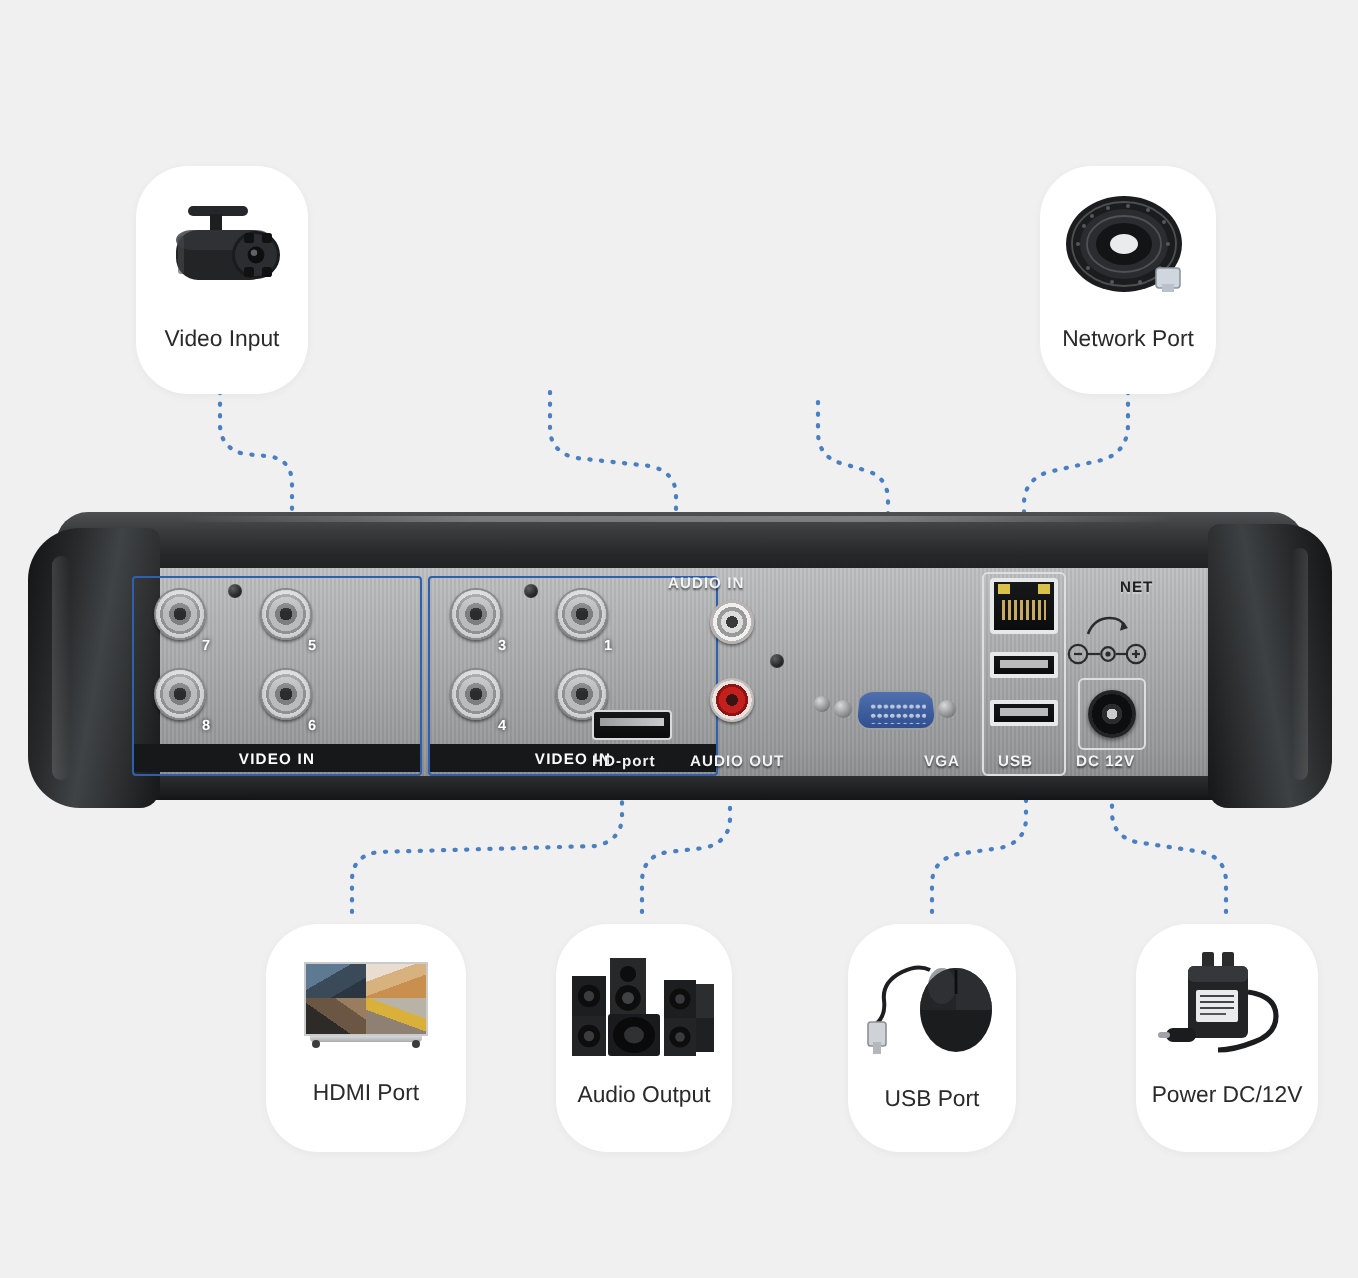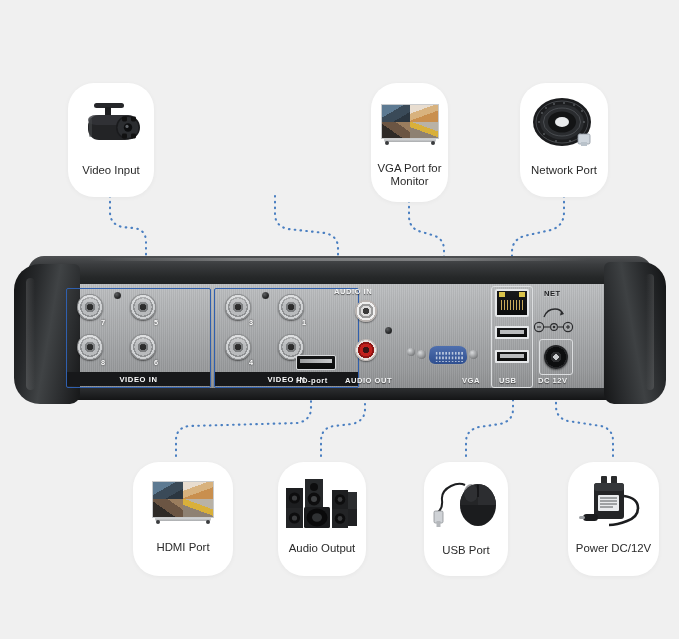--- a/index.html
+++ b/index.html
@@ -259,36 +259,20 @@
         <rect x="57" y="16.5" width="5" height="5" rx="1.4" fill="#111"></rect>
         <rect x="48" y="33.5" width="5" height="5" rx="1.4" fill="#111"></rect>
         <rect x="57" y="33.5" width="5" height="5" rx="1.4" fill="#111"></rect>
         <rect x="15" y="18" width="3" height="19" rx="1.5" fill="#45474a" opacity="0.6"></rect>
       </svg>
     </div>
     <div class="cap" style="margin-top:13px;">Video Input</div>
   </div>
 
 
-  <div class="card" style="left:371px;top:83px;width:77px;height:119px;">
-    <div class="art" style="margin-top:19px;height:45px;">
-      <div class="tv">
-        <div class="scr">
-          <div class="q" style="background:linear-gradient(150deg,#5d7a92 0 38%,#3a4a58 38% 70%,#2b3640 70%);"></div>
-          <div class="q" style="background:linear-gradient(160deg,#e8ddd0 0 32%,#d8b27e 32% 58%,#c98f4e 58%);"></div>
-          <div class="q" style="background:linear-gradient(35deg,#2e2a27 0 40%,#6b5543 40% 72%,#9a7d5e 72%);"></div>
-          <div class="q" style="background:linear-gradient(20deg,#8e8173 0 42%,#d9b03a 42% 64%,#b9b2a6 64%);"></div>
-        </div>
-        <div class="stand"></div>
-        <div class="foot" style="left:4px;"></div>
-        <div class="foot" style="right:4px;"></div>
-      </div>
-    </div>
-    <div class="cap" style="margin-top:15px;max-width:68px;">VGA Port for Monitor</div>
-  </div>
 
   <div class="card" style="left:520px;top:83px;width:88px;height:114px;">
     <div class="art" style="margin-top:13px;height:56px;">
       <svg width="72" height="56" viewBox="0 0 72 56">
         <ellipse cx="34" cy="26" rx="29" ry="24" fill="#1b1c1e"></ellipse>
         <ellipse cx="34" cy="26" rx="22" ry="17.5" fill="#2a2c2f"></ellipse>
         <ellipse cx="34" cy="26" rx="14" ry="10.5" fill="#131415"></ellipse>
         <ellipse cx="34" cy="26" rx="7" ry="5" fill="#e9ebed"></ellipse>
         <g stroke="#55585c" stroke-width="0.9" opacity="0.85" fill="none">
           <ellipse cx="34" cy="26" rx="26" ry="21"></ellipse>
@@ -373,21 +357,21 @@
       <div class="dcbox" style="left:477px;top:30px;width:42px;height:102px;"></div>
       <div class="rj45" style="left:481px;top:33px;">
         <div class="led" style="left:2px;"></div>
         <div class="led" style="right:2px;"></div>
         <div class="pins"></div>
       </div>
       <div class="usbport" style="left:481px;top:70px;"></div>
       <div class="usbport" style="left:481px;top:94px;"></div>
       <div class="plabel" style="left:485px;top:120px;">USB</div>
 
-      <div class="plabel dark" style="left:530px;top:33px;color:#1e1f21;text-shadow:0 1px 0 rgba(255,255,255,.3);">NET</div>
+      <div class="plabel dark" style="left:546px;top:33px;color:#1e1f21;text-shadow:0 1px 0 rgba(255,255,255,.3);">NET</div>
       <svg class="netmark" style="left:524px;top:45px;" viewBox="0 0 30 30">
         <path d="M6 16 q3-8 11-8 q6 0 8 5" fill="none" stroke="#2a2b2d" stroke-width="1.3"></path>
         <path d="M23 10 l3 3 l-4 1.4 z" fill="#2a2b2d"></path>
       </svg>
       <svg class="netmark" style="left:519px;top:63px;width:42px;height:16px;" viewBox="0 0 42 16">
         <circle cx="6" cy="8" r="4.6" fill="none" stroke="#2a2b2d" stroke-width="1.1"></circle>
         <line x1="4" y1="8" x2="8" y2="8" stroke="#2a2b2d" stroke-width="1.1"></line>
         <line x1="11" y1="8" x2="17" y2="8" stroke="#2a2b2d" stroke-width="1.1"></line>
         <circle cx="21" cy="8" r="3.4" fill="none" stroke="#2a2b2d" stroke-width="1.1"></circle>
         <circle cx="21" cy="8" r="1.3" fill="#2a2b2d"></circle>

